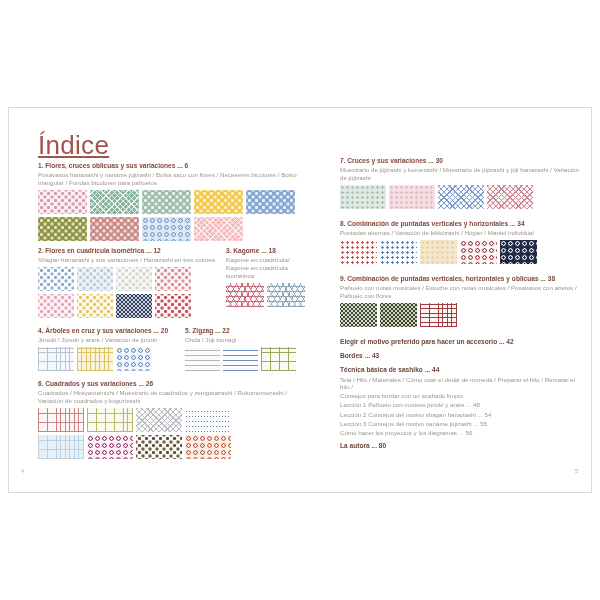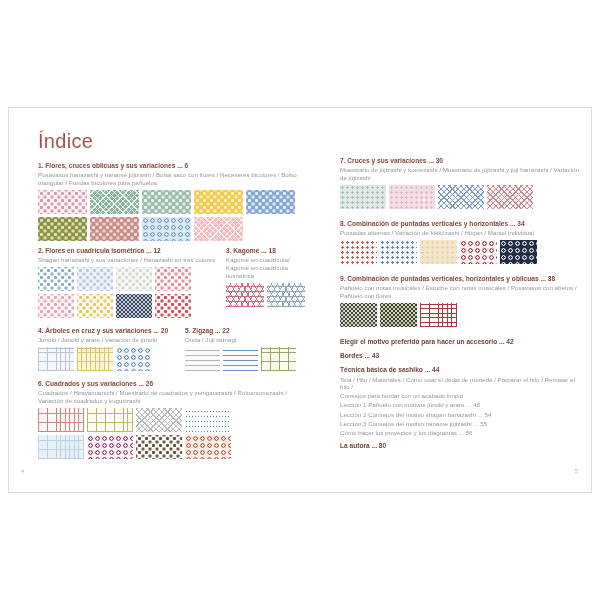--- a/index.html
+++ b/index.html
@@ -7,21 +7,21 @@
     width:600px;height:600px;background:#ffffff;position:relative;
     font-family:"Liberation Sans", sans-serif;
     -webkit-font-smoothing:antialiased;
   }
   .page{
     position:absolute;left:8px;top:107px;width:582px;height:384px;
     border:1px solid #ddd9d6;background:#ffffff;
   }
   .title{
     position:absolute;left:29px;top:22px;
-    font-size:20px;color:#a2534c;font-weight:400;letter-spacing:.3px;
+    font-size:26px;color:#a2534c;font-weight:400;letter-spacing:.3px;text-decoration:underline;
   }
   .col-left{position:absolute;left:29px;top:54px;width:276px;}
   .col-right{position:absolute;left:331px;top:49px;width:240px;}
 
   .sec-title{font-size:6.6px;font-weight:bold;color:#82473b;line-height:1.2;margin-bottom:1px;}
   .sec-sub{font-size:6.2px;color:#9a958f;line-height:1.3;margin-bottom:3px;}
   .swatch-row{display:flex;gap:3px;margin-bottom:3px;}
   .swatch{height:24px;flex:0 0 auto;}
 
   .s1{margin-bottom:6px;}

